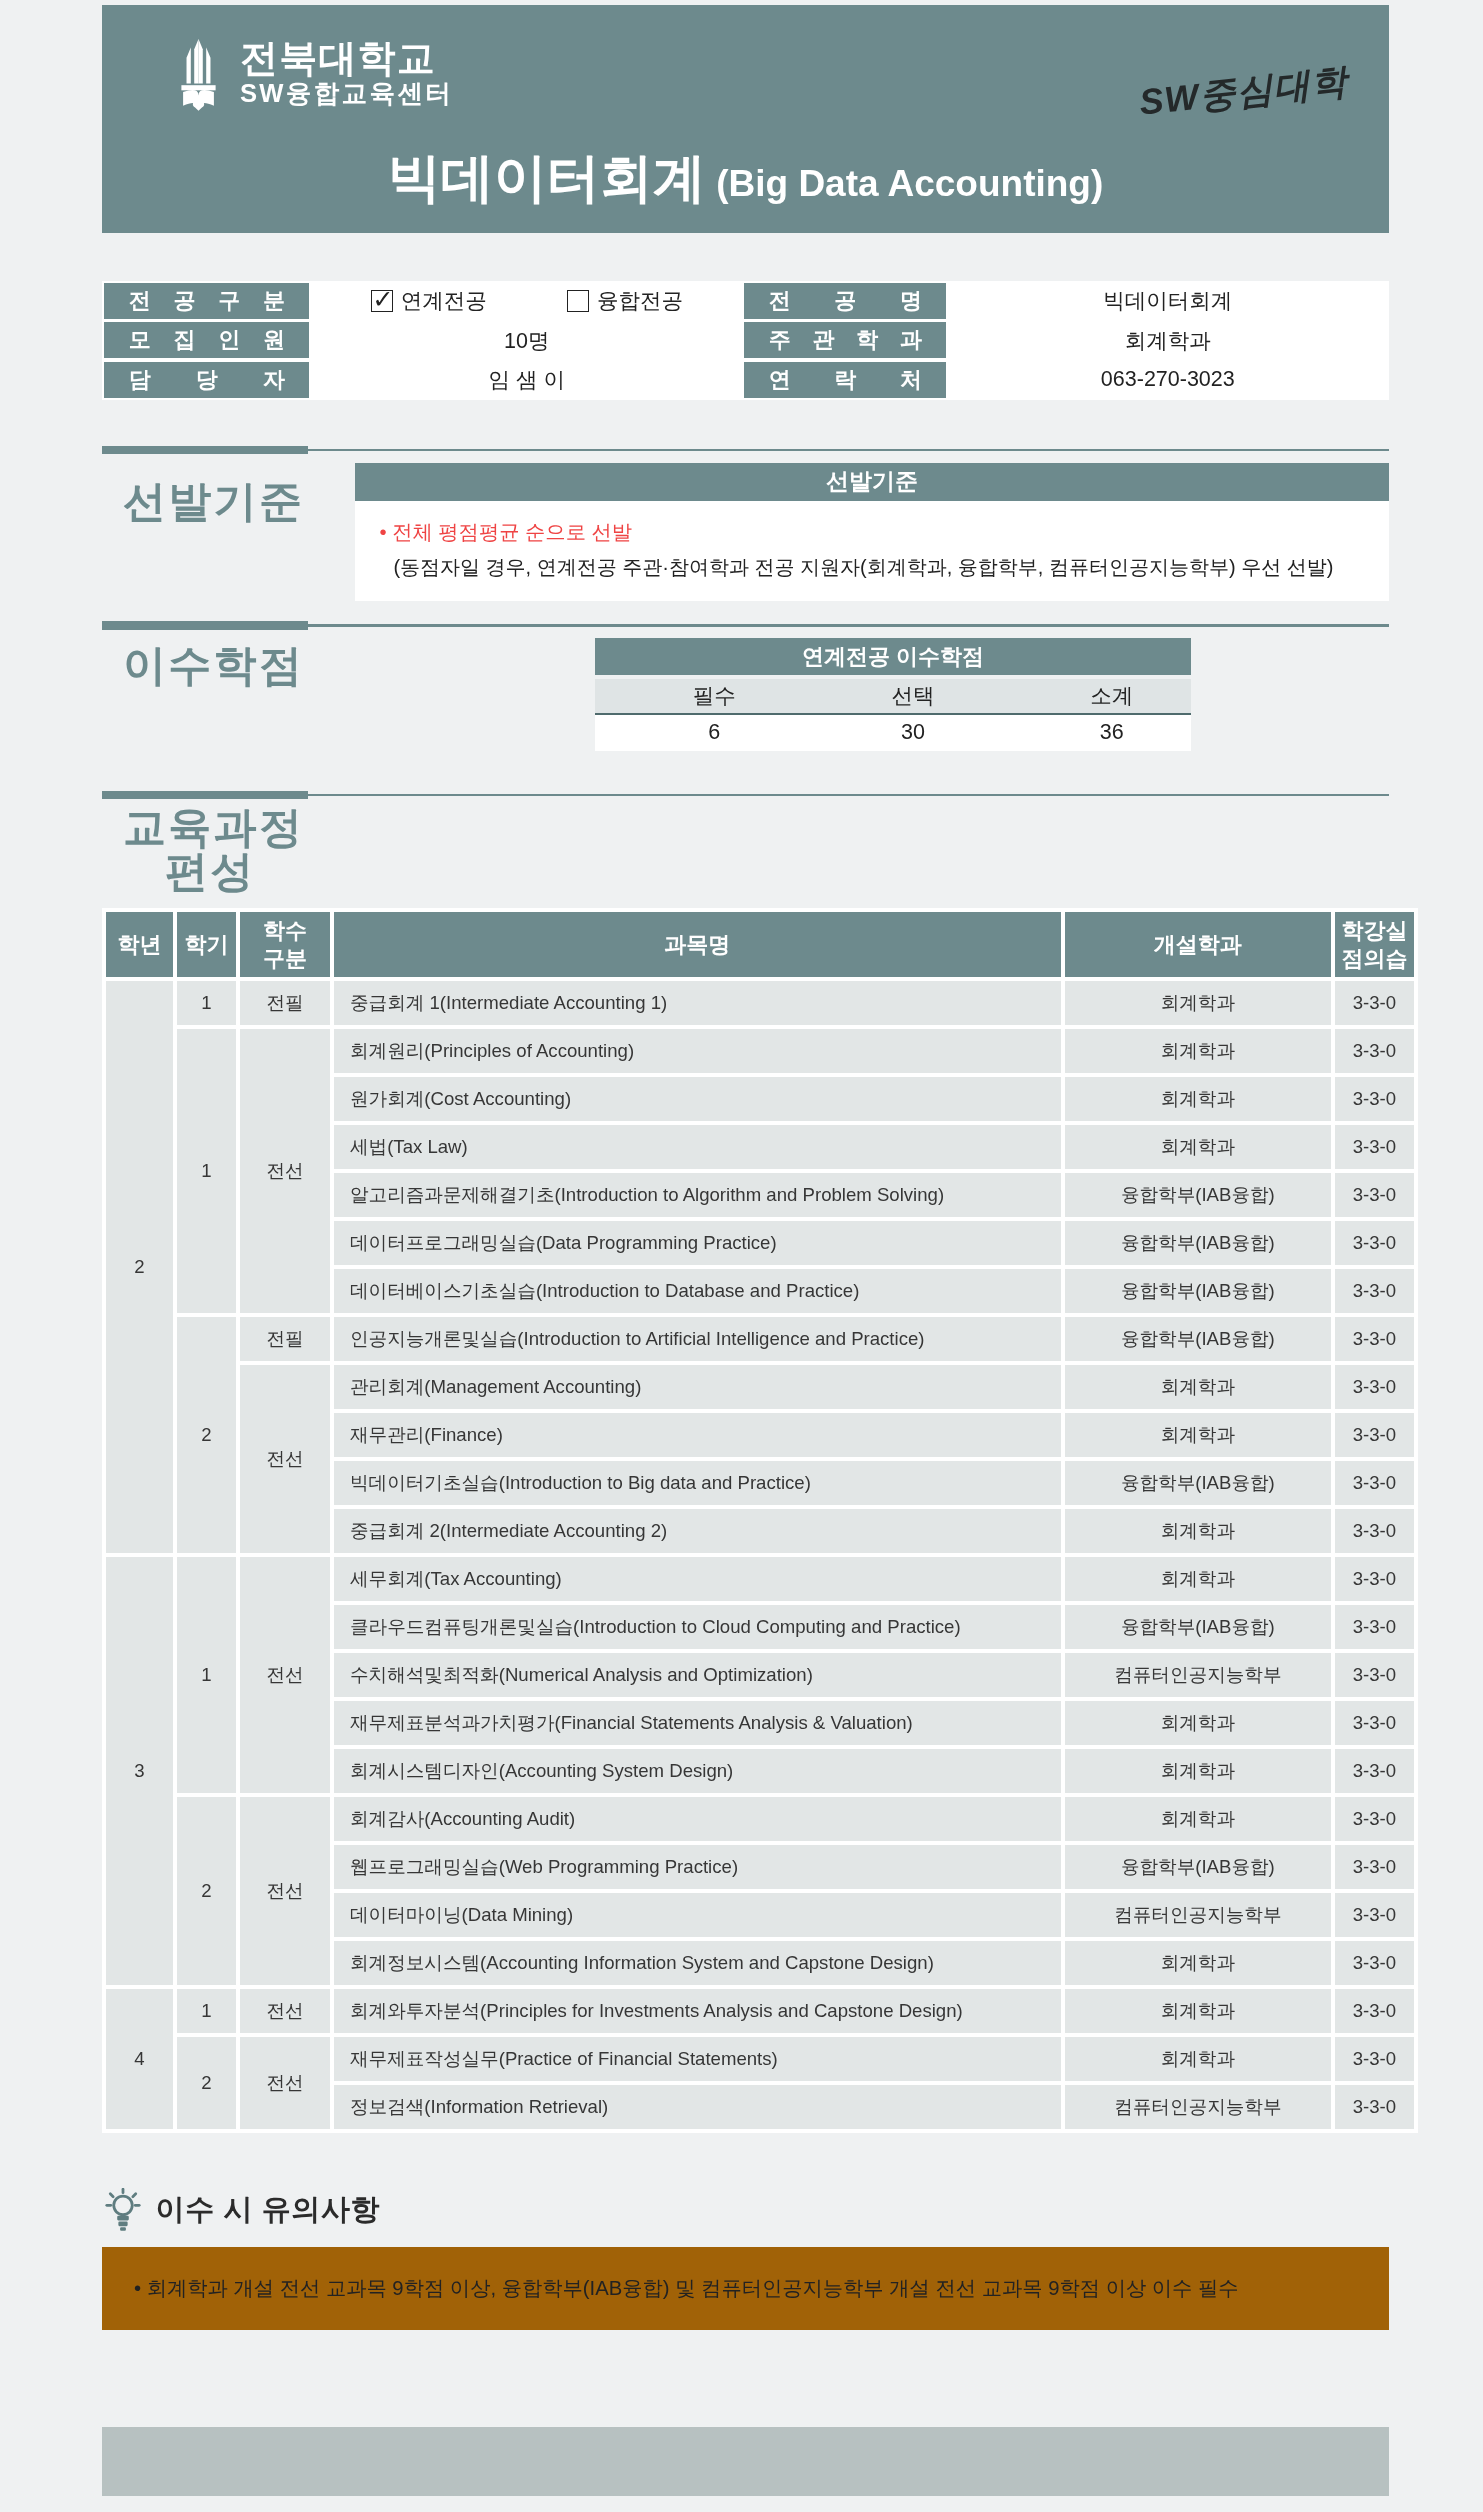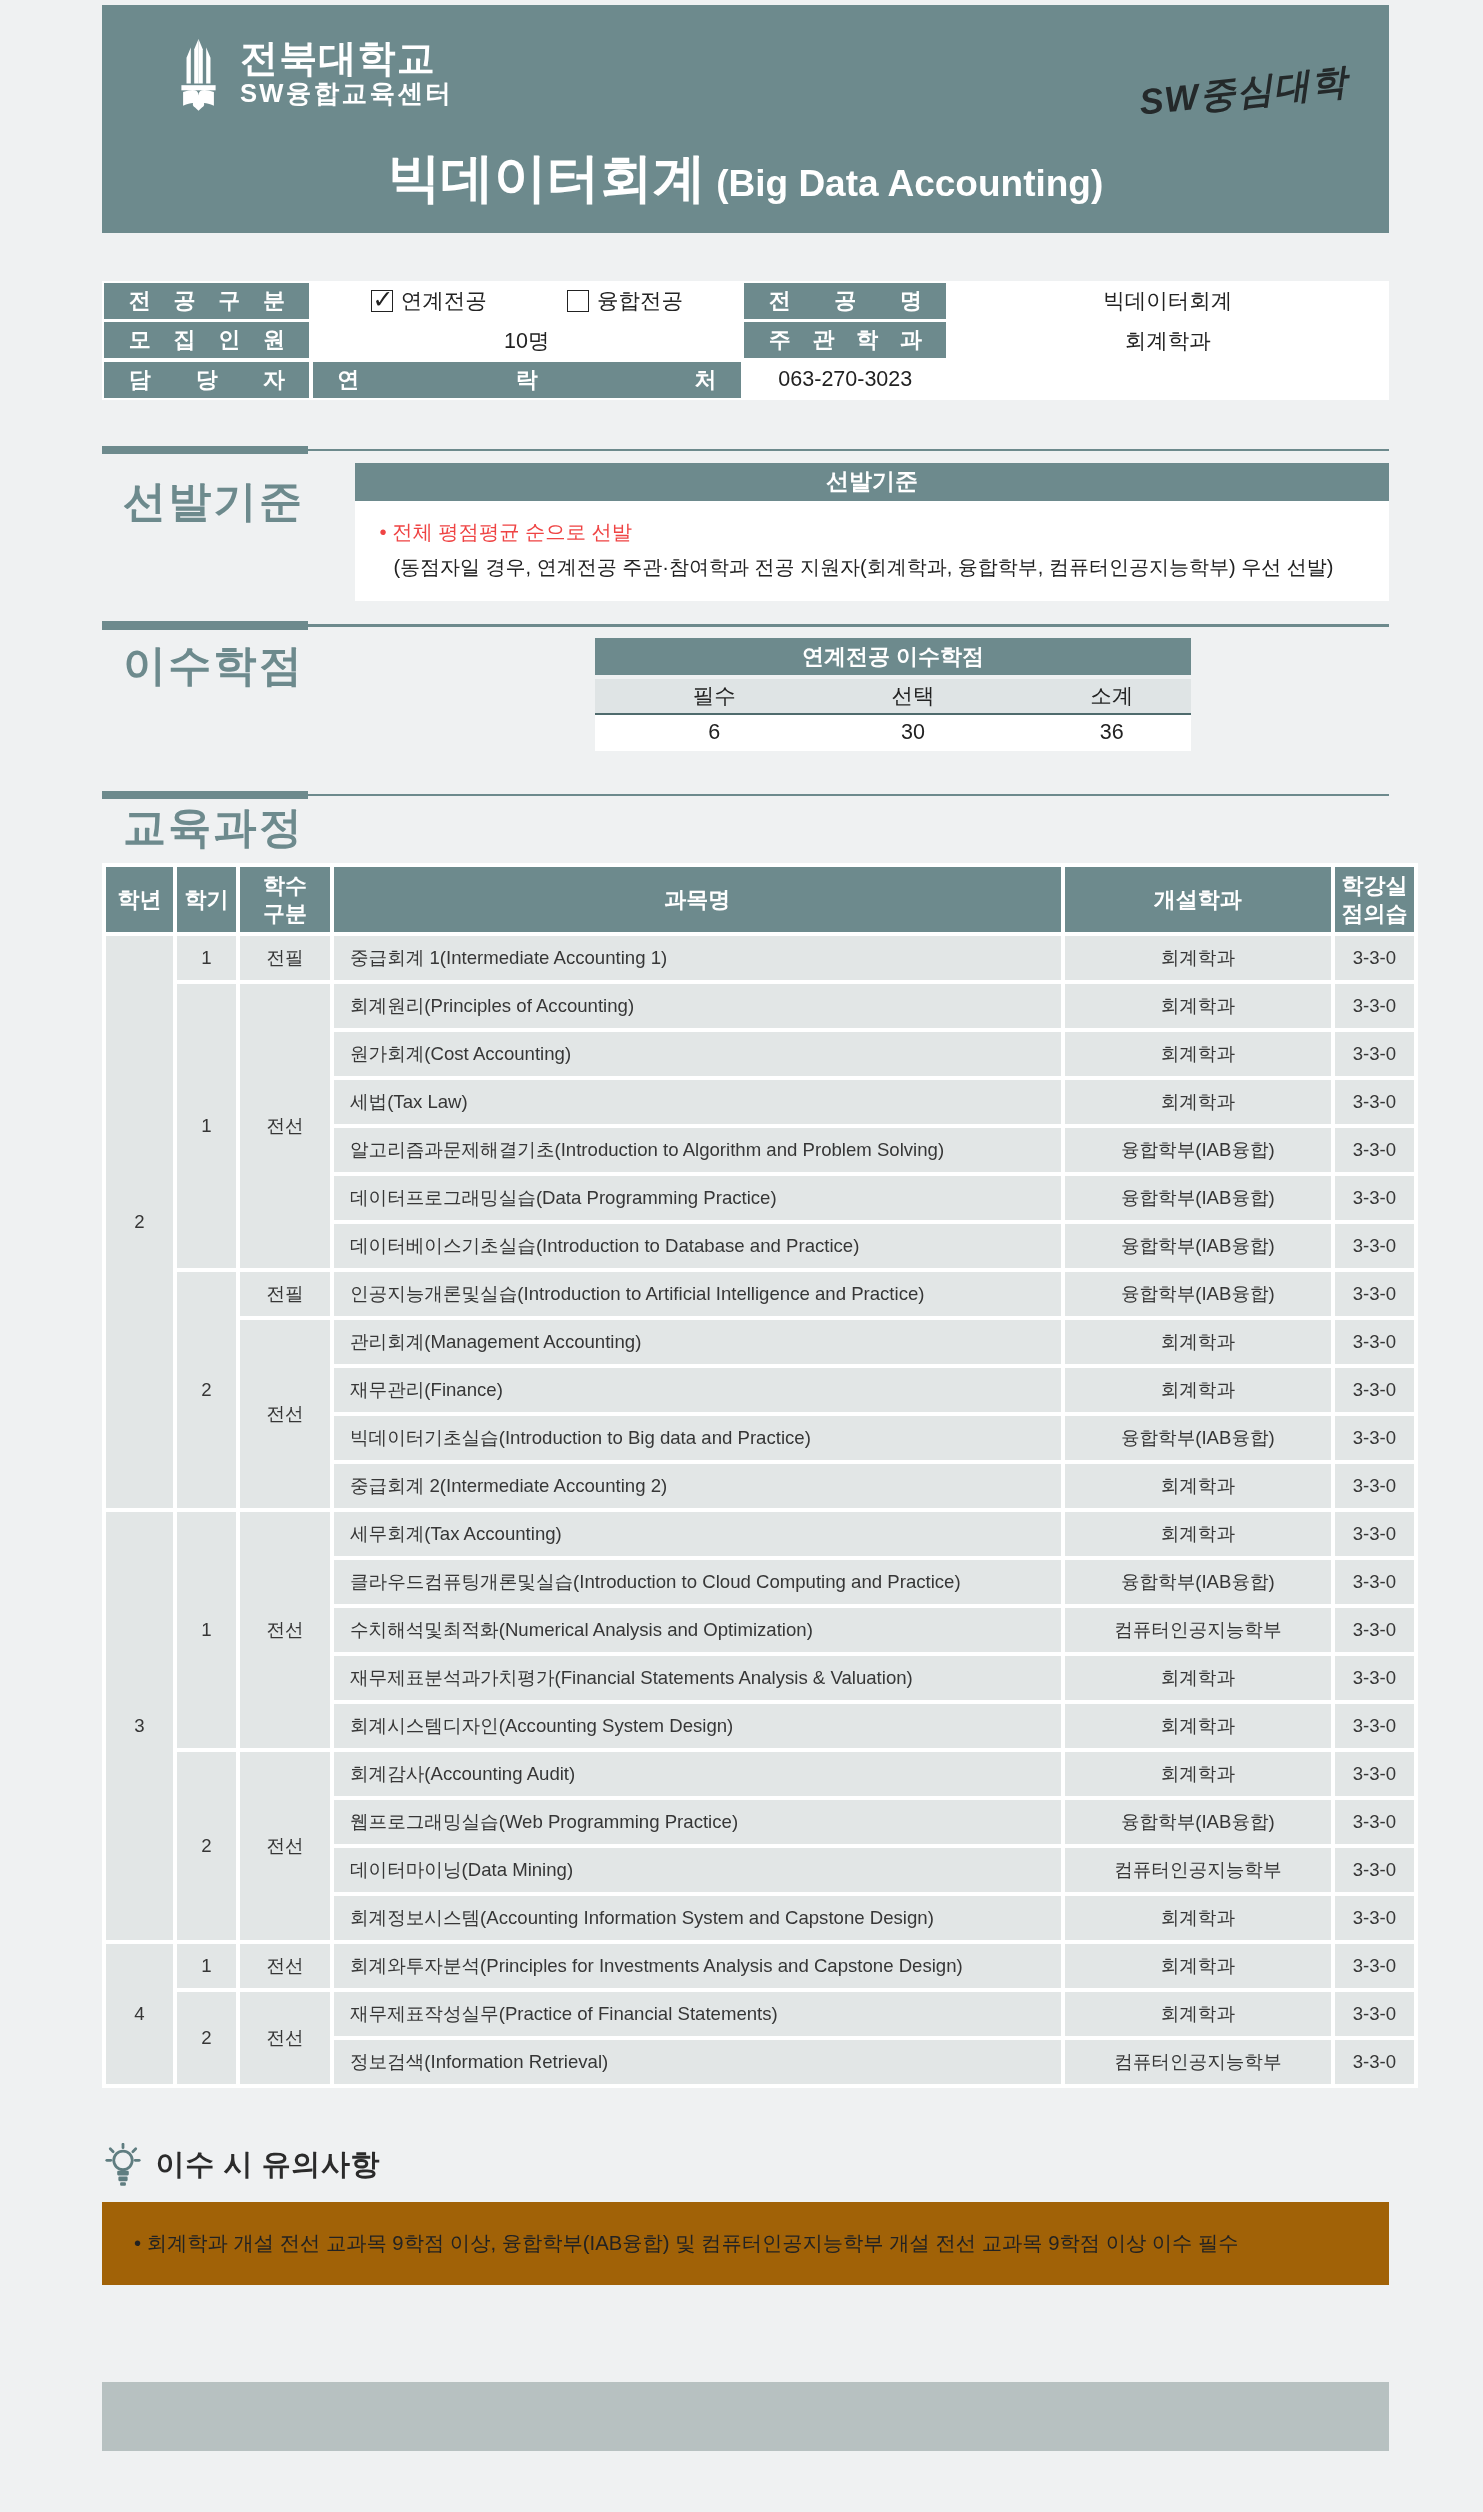--- a/index.html
+++ b/index.html
@@ -146,20 +146,21 @@
         <span>학</span>
         <span>과</span>
       </div>
     <div class="info-value">회계학과</div>
 
     <div class="info-label justify-chars-host justify-chars">
         <span>담</span>
         <span>당</span>
         <span>자</span>
       </div>
+    <div class="info-value">임 샘 이</div>
     <div class="info-label justify-chars-host justify-chars">
         <span>연</span>
         <span>락</span>
         <span>처</span>
       </div>
     <div class="info-value">063-270-3023</div>
   </div>
 
   <div class="sec-line" style="margin-top:46px">
     <div class="bar"></div>
@@ -196,20 +197,21 @@
       </div>
     </div>
   </div>
 
   <div class="sec-line" style="margin-top:40px">
     <div class="bar"></div>
     <div class="rule"></div>
   </div>
   <div class="curr-title sec-title">
     <div>교육과정</div>
+    <div style="padding-left:42px">편성</div>
   </div>
   <table class="curr">
     <colgroup>
         <col class="c1">
         <col class="c2">
         <col class="c3">
         <col class="c4">
         <col class="c5">
         <col class="c6">
       </colgroup>

